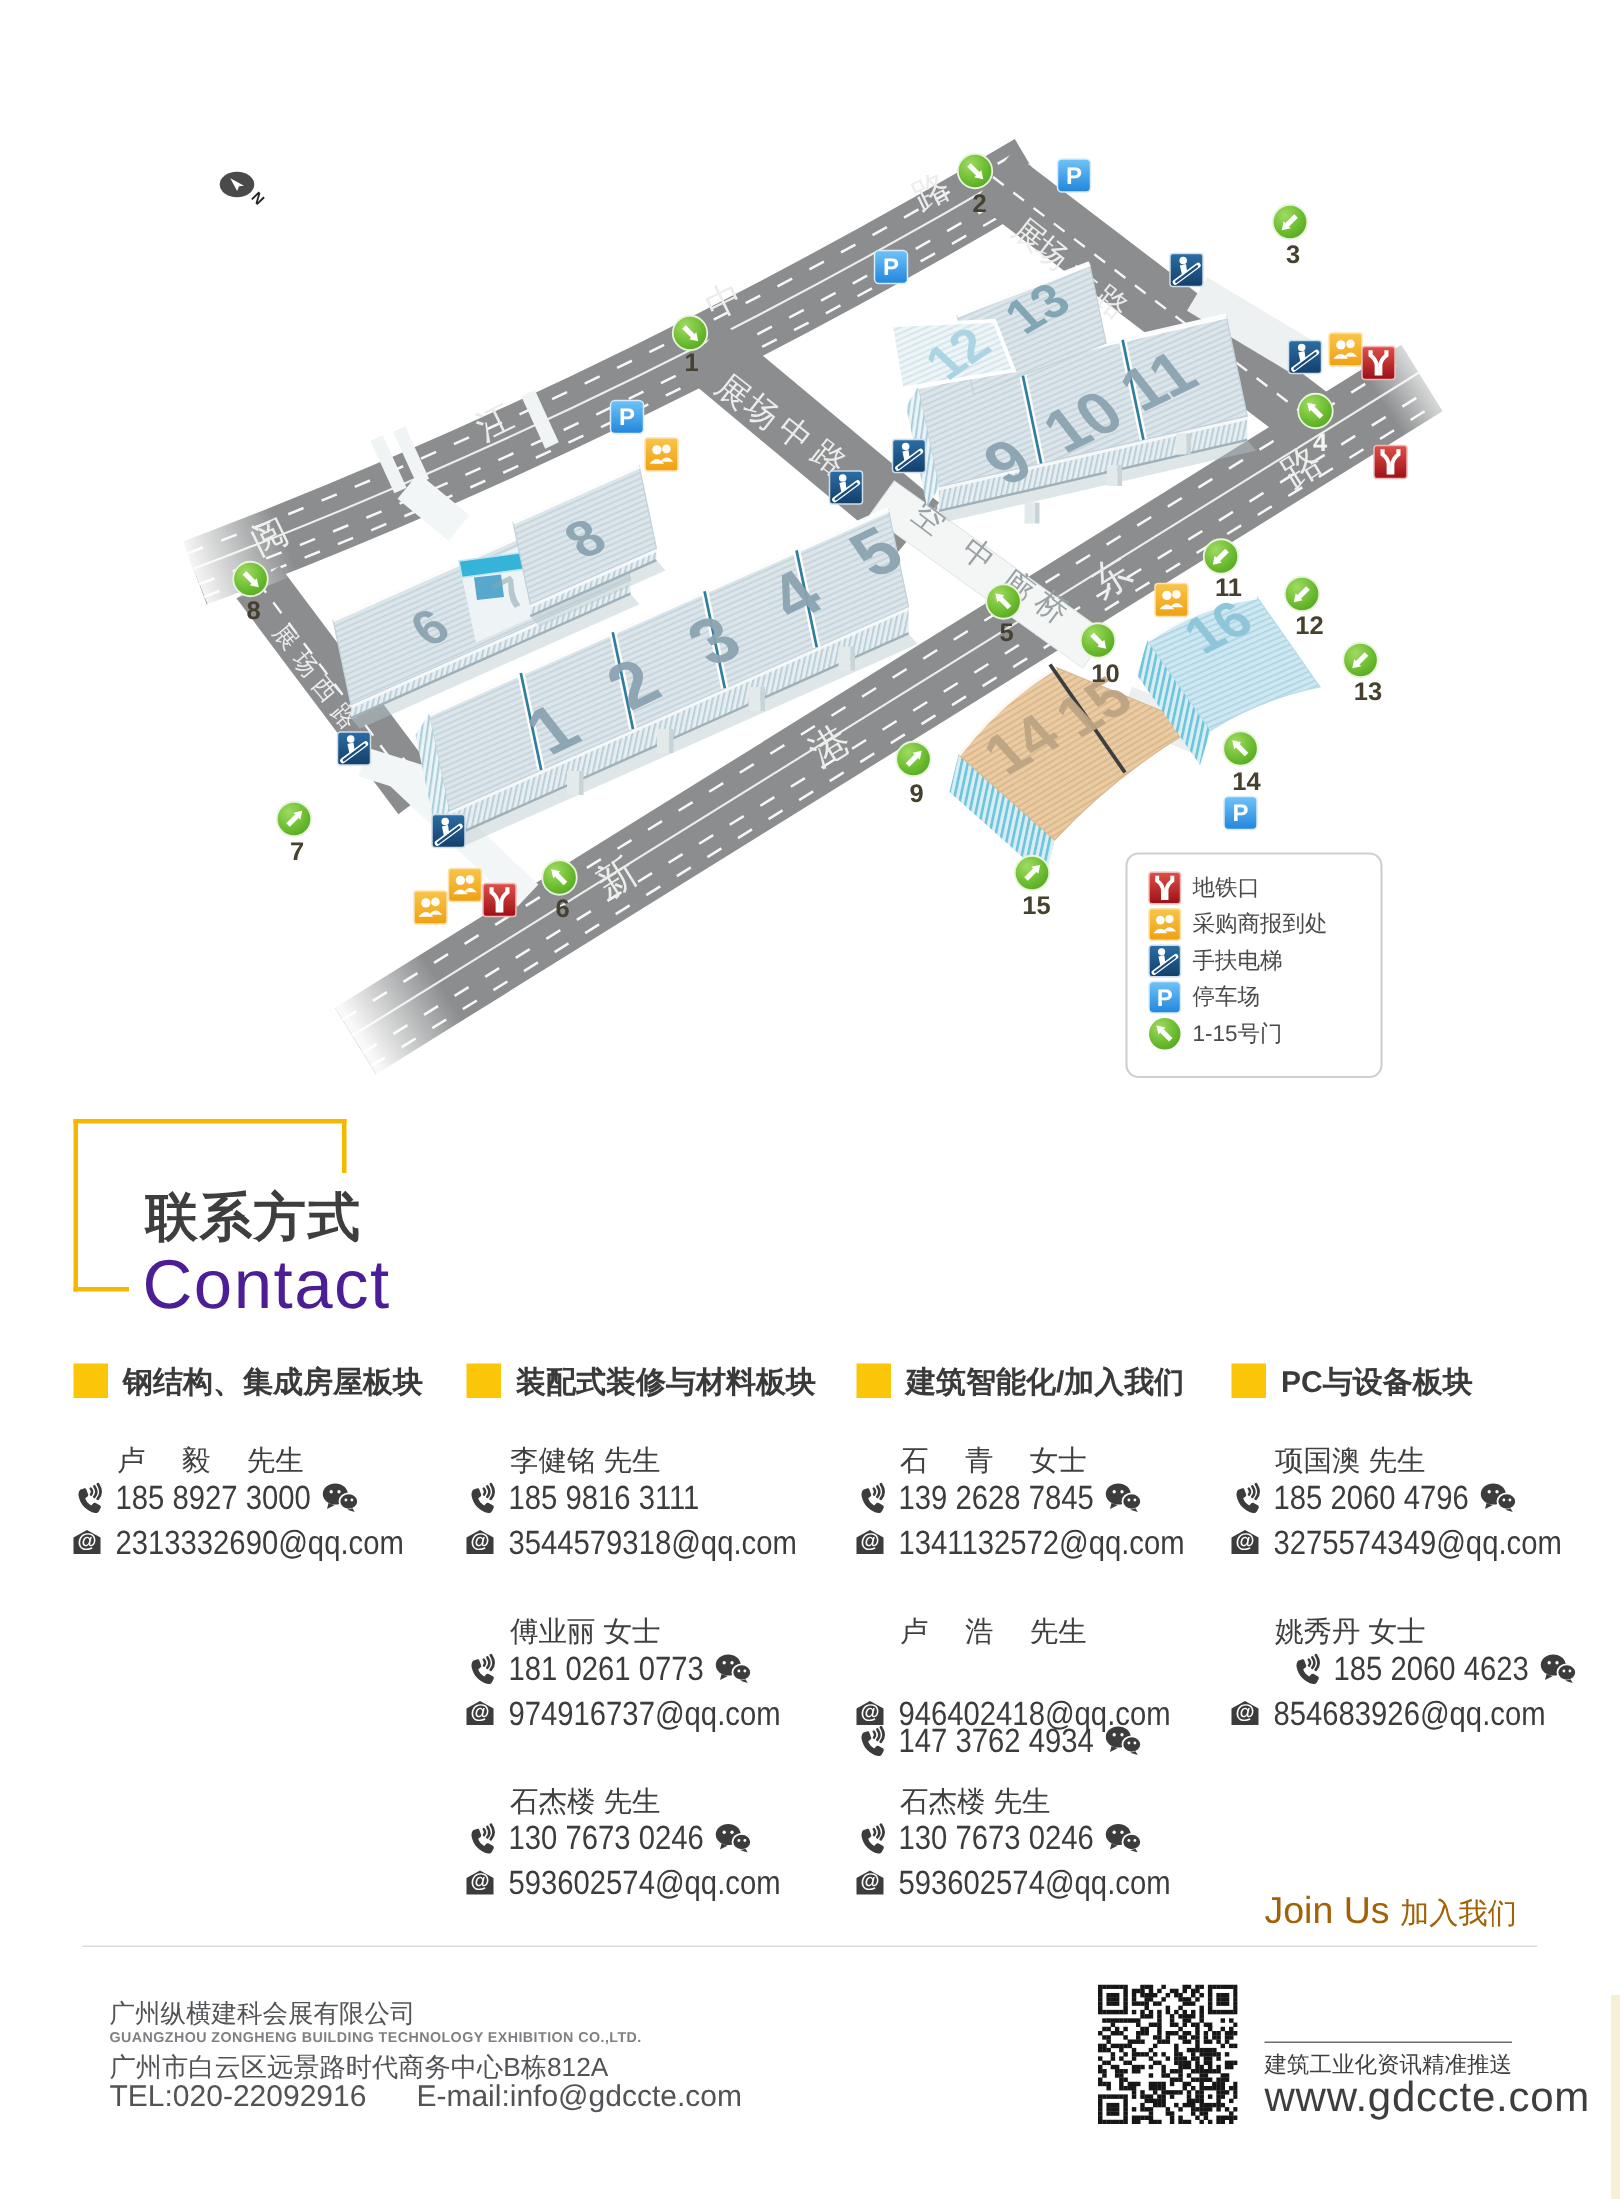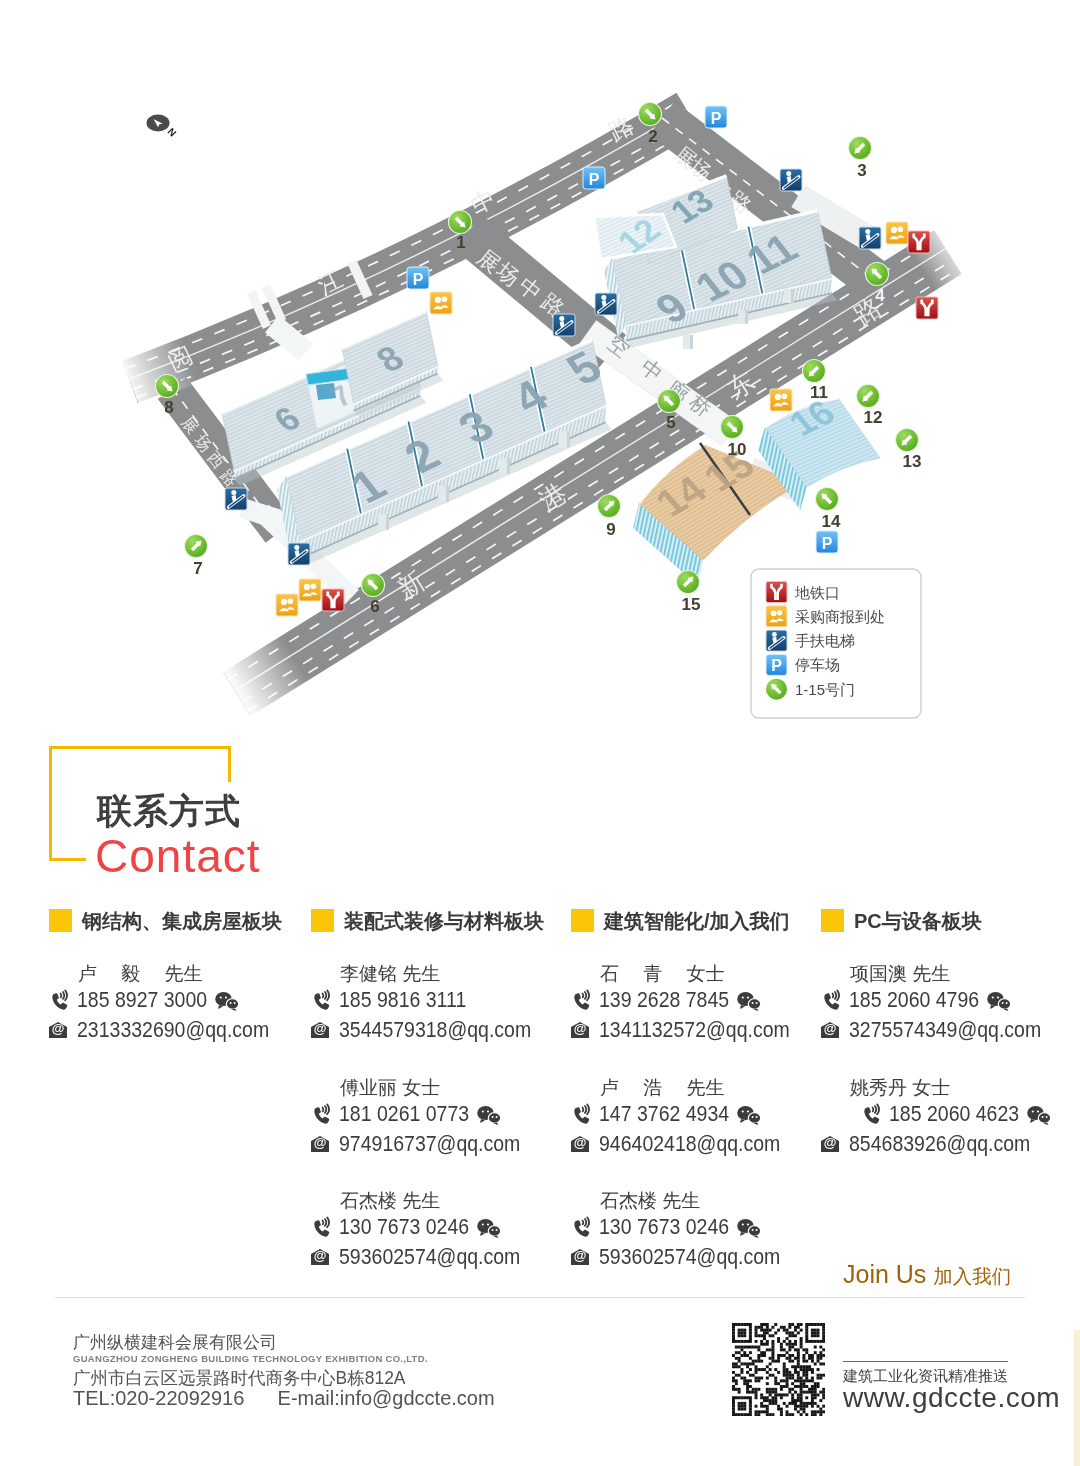--- a/index.html
+++ b/index.html
@@ -2,25 +2,25 @@
 <html><head><meta charset="utf-8">
 <style>
 *{margin:0;padding:0;box-sizing:border-box}
 html,body{width:1080px;height:1466px;background:#ffffff;font-family:"Liberation Sans",sans-serif;position:relative;overflow:hidden}
 .yframe{position:absolute;left:49px;top:746px;width:182px;height:115px}
 .yframe .t{position:absolute;left:0;top:0;width:182px;height:3px;background:#f5b800}
 .yframe .l{position:absolute;left:0;top:0;width:3px;height:115px;background:#f5b800}
 .yframe .r{position:absolute;right:0;top:0;width:3px;height:36px;background:#f5b800}
 .yframe .b{position:absolute;left:0;bottom:0;width:37px;height:3px;background:#f5b800}
 .title-cn{position:absolute;left:97px;top:788px;font-size:35px;font-weight:bold;color:#3e3e3e;letter-spacing:1px}
-.title-en{position:absolute;left:95px;top:829px;font-size:46px;color:#ef4444;letter-spacing:1px}
+.title-en{position:absolute;left:95px;top:829px;font-size:46px;color:#4c1d95;letter-spacing:1px}
 .hsq{position:absolute;width:23px;height:23px;background:#fbc508}
 .htx{position:absolute;font-size:20px;font-weight:bold;color:#3a3a3a;white-space:nowrap}
 .name{position:absolute;font-size:19px;color:#3f3f3f;white-space:nowrap}
-.crow{position:absolute;display:flex;align-items:flex-end;white-space:nowrap}
+.crow{position:absolute;display:flex;align-items:flex-start;white-space:nowrap}
 .cic{display:inline-block;line-height:0}
 .ctext{font-size:19.5px;color:#3c3c3c;margin-left:7px;display:inline-block;transform:scaleY(1.15)}
 .wic{margin-left:7px;line-height:0}
 .fline{position:absolute;left:55px;top:1297px;width:970px;height:1px;background:#dcdcdc}
 .f1{position:absolute;left:73px;top:1331px;font-size:17px;color:#515356}
 .f2{position:absolute;left:73px;top:1353px;font-size:9.5px;font-weight:bold;color:#7d7f82;letter-spacing:0.3px}
 .f3{position:absolute;left:73px;top:1366px;font-size:17.5px;color:#515356}
 .f4{position:absolute;left:73px;top:1387px;font-size:20px;color:#515356}
 .qr{position:absolute;left:732px;top:1323px;width:93px;height:93px}
 .j1{position:absolute;left:843px;top:1260px;font-size:25px;color:#a16207}
@@ -651,21 +651,21 @@
       </svg></span>
   </div>
 <div class="crow" style="left:570px;top:1018px">
     <span class="cic" style="margin-top:1px"><svg width="20" height="20" viewBox="0 0 20 20">
         <path d="M1,6 L10,1 L19,6 L19,17 L1,17 Z" fill="#3c3c3c"></path>
         <text x="10" y="12.2" font-family="Liberation Sans" font-size="13" font-weight="bold" fill="#fff" text-anchor="middle">@</text>
       </svg></span>
     <span class="ctext" style="margin-left:9px">1341132572@qq.com</span>
   </div>
 <div class="name" style="left:600px;top:1075px">卢　 浩　 先生</div>
-<div class="crow" style="left:570px;top:1102px">
+<div class="crow" style="left:570px;top:1150px">
     <span class="cic"><svg width="22" height="22" viewBox="0 0 24 24">
         <g fill="none" stroke="#3c3c3c" stroke-linecap="round">
 <path d="M13.8,9.2 Q15.5,7.2 13.6,4.8" stroke-width="1.8"></path>
           <path d="M16.2,10.8 Q19.2,7.4 16.3,3.2" stroke-width="1.9"></path>
           <path d="M18.7,12.2 Q22.8,7.4 18.9,1.6" stroke-width="2.0"></path>
         </g>
 <path d="M5.9,5.6 L8.6,4.7 C9.4,4.4 10.2,4.8 10.5,5.6 L11.7,8.9 C12,9.6 11.7,10.3 11.1,10.7 L9.6,11.8 C10.3,14.1 11.9,15.9 14,17 L15.3,15.6 C15.8,15.1 16.6,15 17.2,15.3 L20.2,16.9 C20.9,17.3 21.2,18.2 20.8,18.9 L19.7,21.1 C19.2,22.2 18,22.8 16.8,22.5 C10.7,21.2 5.9,16.3 4.8,10.1 C4.5,8.3 5,6.7 5.9,5.6 Z" fill="#3c3c3c"></path>
       </svg></span>
     <span class="ctext">147 3762 4934</span>
     <span class="wic"><svg width="25" height="20" viewBox="0 0 25 20">

